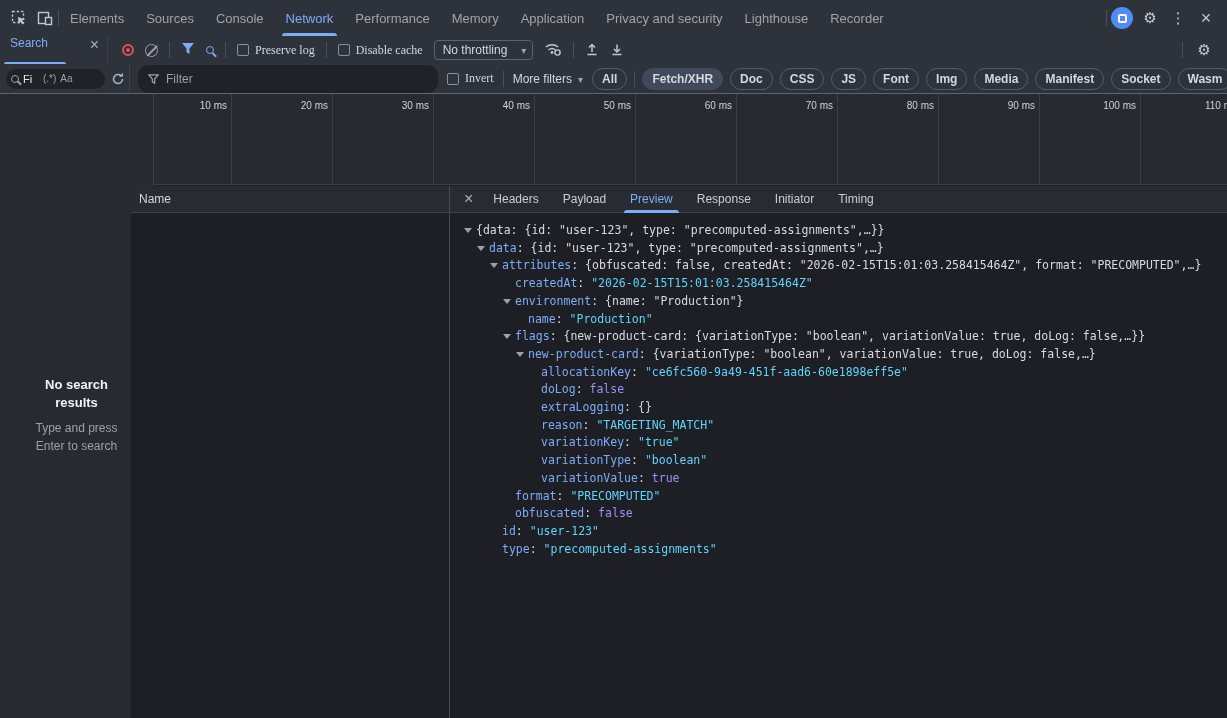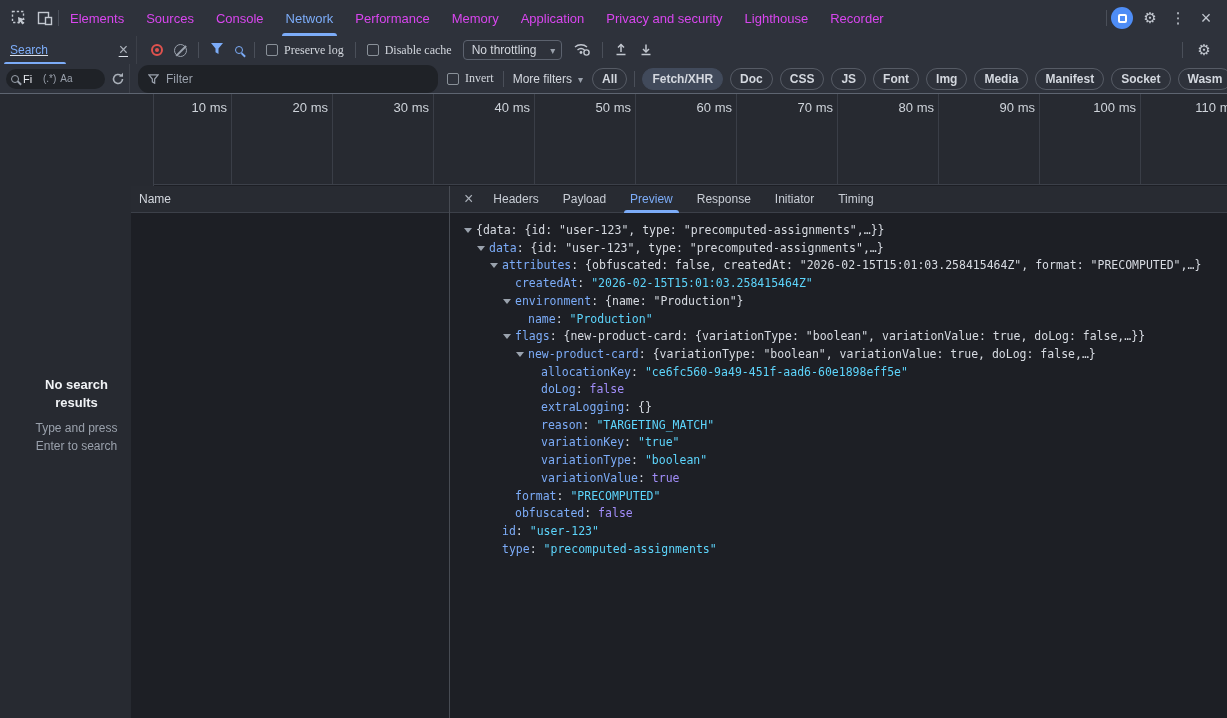--- a/index.html
+++ b/index.html
@@ -11,36 +11,36 @@
   *{box-sizing:border-box; margin:0; padding:0;}
   body{background:#000; font-family:"Liberation Sans", sans-serif;}
   .app{width:1227px;height:718px;background:var(--deep);color:var(--text);
        position:relative;overflow:hidden;font-size:12px;}
   .vsep{width:1px;height:16px;background:#4a4f59;flex:none;}
   
   .tabbar{height:36px;background:var(--bar);display:flex;align-items:center;padding-left:6px;}
   .iconbtn{width:26px;height:26px;display:flex;align-items:center;justify-content:center;
            color:#c3c8d0;flex:none;cursor:pointer;}
   .tab{height:36px;display:flex;align-items:center;padding:0 11px;font-size:13px;
-       color:#d946ef;position:relative;white-space:nowrap;cursor:pointer;}
+       color:#a3a3a3;position:relative;white-space:nowrap;cursor:pointer;}
   .tab.selected{color:var(--blue);}
   .tab.selected::after{content:"";position:absolute;left:7px;right:7px;bottom:0;height:3px;
        background:var(--blue);border-radius:3px 3px 0 0;}
   .tabbar-right{margin-left:auto;display:flex;align-items:center;gap:2px;padding-right:8px;}
   .glyph-gear::before{content:"⚙";font-size:15px;}
   .glyph-kebab::before{content:"⋮";font-size:15px;}
   .glyph-close::before{content:"×";font-size:18px;}
   .glyph-close-sm::before{content:"×";font-size:16px;}
   .ai-badge{width:22px;height:22px;border-radius:50%;background:#4e8df6;display:flex;
             align-items:center;justify-content:center;}
   .ai-badge i{display:block;width:9px;height:9px;border:2px solid #fff;border-radius:2px;}
   
   .row2{height:28px;background:var(--bar);display:flex;}
-  .row2-left{width:137px;flex:none;border-right:1px solid var(--border);display:flex;
-             align-items:center;position:relative;text-decoration:underline;}
+  .row2-left{width:108px;flex:none;border-right:1px solid var(--border);display:flex;
+             align-items:flex-start;position:relative;}
   .searchtab{color:var(--blue);font-size:12px;margin-left:10px;}
   .row2-left::after{content:"";position:absolute;left:4px;bottom:0;width:62px;height:2px;
              background:var(--blue);border-radius:2px 2px 0 0;}
   .xbtn{margin-left:auto;margin-right:8px;color:#aab0b9;cursor:pointer;}
   .row2-right{flex:1;display:flex;align-items:center;gap:11px;padding-left:14px;}
   .rec{width:12px;height:12px;border:2px solid var(--red);border-radius:50%;position:relative;flex:none;}
   .rec::after{content:"";position:absolute;inset:2px;background:var(--red);border-radius:50%;}
   .clear-ico{width:13px;height:13px;border:1.5px solid var(--dim);border-radius:50%;
              position:relative;flex:none;}
   .clear-ico::after{content:"";position:absolute;left:-1px;top:5px;width:14px;height:1.5px;
@@ -71,21 +71,21 @@
              font-size:12px;font-family:"Liberation Sans",sans-serif;}
   .filterbox input::placeholder{color:#9aa1ac;opacity:1;}
   .mf{display:flex;align-items:center;gap:6px;color:#d3d7de;cursor:pointer;white-space:nowrap;}
   .pills{display:flex;align-items:center;gap:7px;}
   .pill{border:1px solid #565b65;border-radius:12px;padding:3px 9px;color:#d3d7de;
         white-space:nowrap;cursor:pointer;font-weight:bold;font-size:12px;}
   .pill.selected{background:var(--pillsel);border-color:var(--pillsel);}
   
   .overview{height:91px;background:var(--panel);border-bottom:1px solid var(--border);
             margin-left:131px;display:flex;overflow:hidden;position:relative;}
-  .ov-cell{flex:none;width:101px;border-right:1px solid #3a3e47;font-size:13px;color:#ced3da;
+  .ov-cell{flex:none;width:101px;border-right:1px solid #3a3e47;font-size:10px;color:#ced3da;
            text-align:right;padding:6px 4px 0 0;}
   .ov-cell:first-child{width:95px;}
   .ov-thumb{position:absolute;left:-2px;top:5px;width:6px;height:26px;border-radius:4px;
             background:#565b66;}
   
   .leftpanel{position:absolute;left:0;top:94px;width:154px;bottom:0;background:var(--panel);
              border-right:1px solid var(--border);text-align:center;padding-top:282px;}
   .nores{font-size:13px;font-weight:bold;color:#f1f3f6;width:96px;margin:0 auto;line-height:1.35;}
   .hint{font-size:12px;color:var(--dim);width:104px;margin:8px auto 0;line-height:1.5;}
   .main{position:absolute;left:131px;top:186px;right:0;bottom:0;display:flex;background:var(--deep);}

